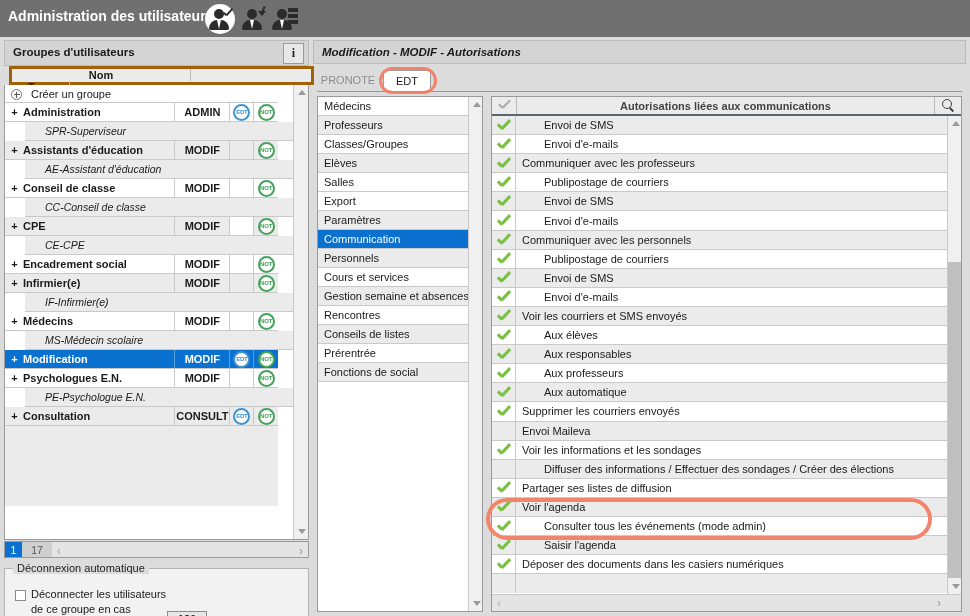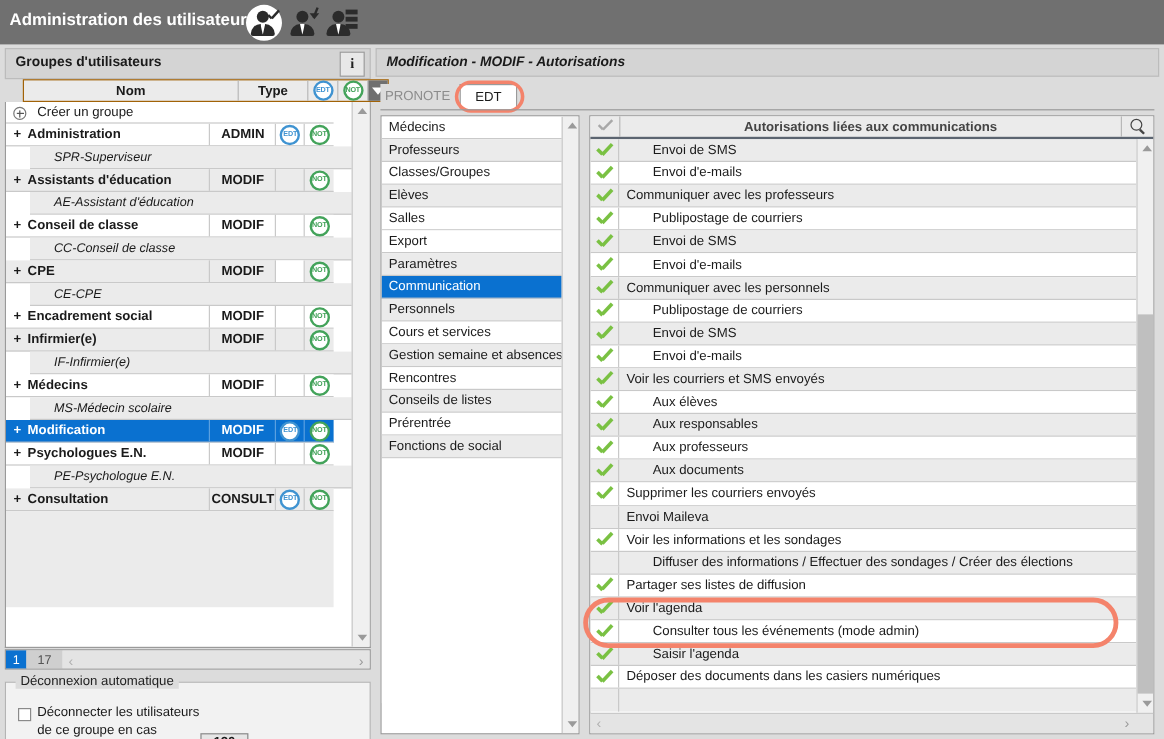--- a/index.html
+++ b/index.html
@@ -48,23 +48,23 @@
   }
   .panel-head .ph-title{position:absolute;left:8px;top:5px;font-size:11.5px;font-weight:bold;color:#1a1a1a;}
   .info-btn{
     position:absolute;right:4px;top:2px;width:19px;height:19px;
     background:#e8e8e8;border:1px solid #9a9a9a;
     text-align:center;line-height:18px;font-size:12px;font-weight:bold;
     font-family:"Liberation Serif",serif;color:#222;
   }
   
   #lt-head{
-    position:absolute;left:15px;top:26px;width:305px;height:19px;
-    background:#ebebeb;border:1px solid #a16207;box-sizing:border-box;
-    display:flex;align-items:stretch;
+    position:absolute;left:5px;top:26px;width:305px;height:19px;
+    background:#ebebeb;border:3px solid #a16207;box-sizing:border-box;
+    display:flex;align-items:stretch;flex-direction:column;
   }
   #lt-head .c{border-right:1px solid #b8b8b8;display:flex;align-items:center;justify-content:center;
     font-weight:bold;font-size:11px;box-sizing:border-box;}
   #lt-head .c-nom{width:179px;}
   #lt-head .c-type{width:58px;}
   #lt-head .c-edt{width:25px;}
   #lt-head .c-not{width:25px;}
   #lt-head .c-drop{width:16px;background:#707070;border-right:none;position:relative;}
   #lt-head .c-drop .tri{width:0;height:0;border-left:5px solid transparent;border-right:5px solid transparent;border-top:6px solid #ffffff;}
   .badge{width:17px;height:17px;border-radius:50%;box-sizing:border-box;
@@ -509,21 +509,21 @@
         <div class="prow odd">
           <div class="pchk">
             <span class="chk-green"></span>
           </div>
           <div class="plabel ind1">Aux professeurs</div>
         </div>
         <div class="prow even">
           <div class="pchk">
             <span class="chk-green"></span>
           </div>
-          <div class="plabel ind1">Aux documents</div>
+          <div class="plabel ind1">Aux automatique</div>
         </div>
         <div class="prow odd">
           <div class="pchk">
             <span class="chk-green"></span>
           </div>
           <div class="plabel ind0">Supprimer les courriers envoyés</div>
         </div>
         <div class="prow even">
           <div class="pchk"></div>
           <div class="plabel ind0">Envoi Maileva</div>

